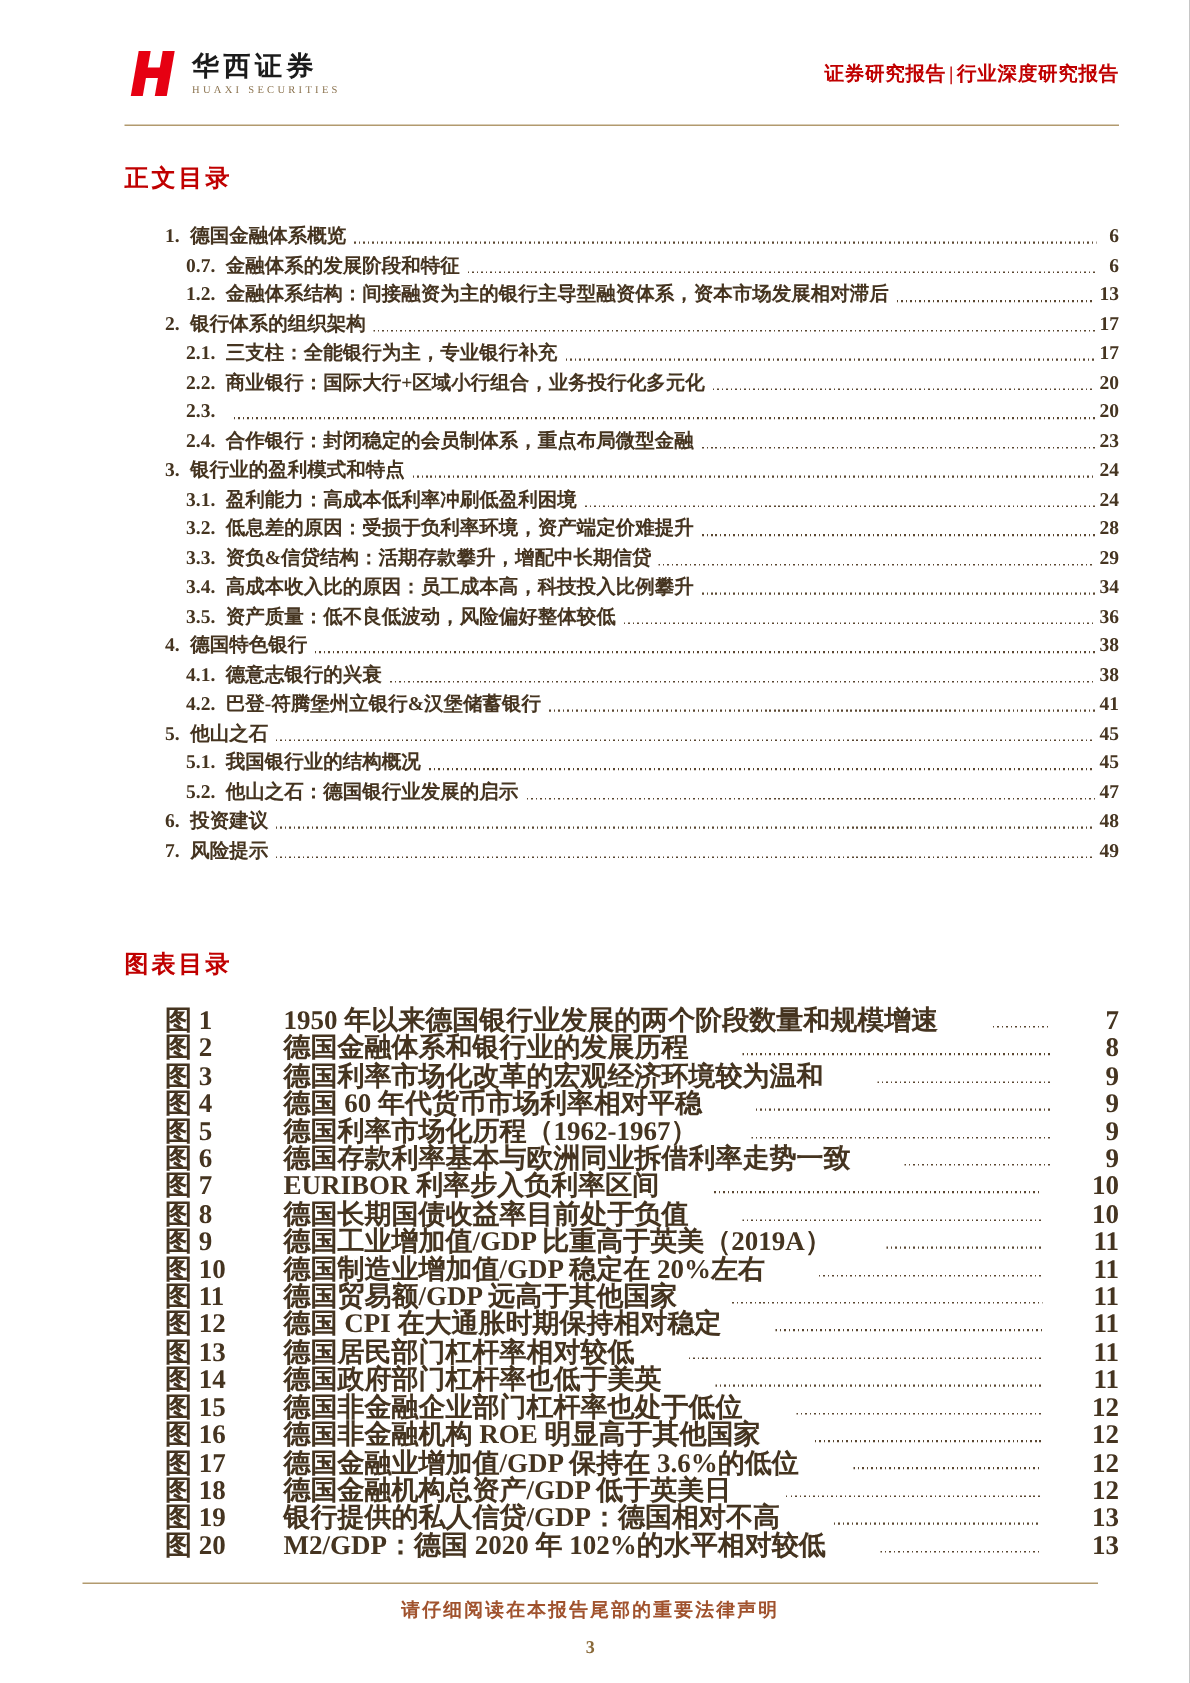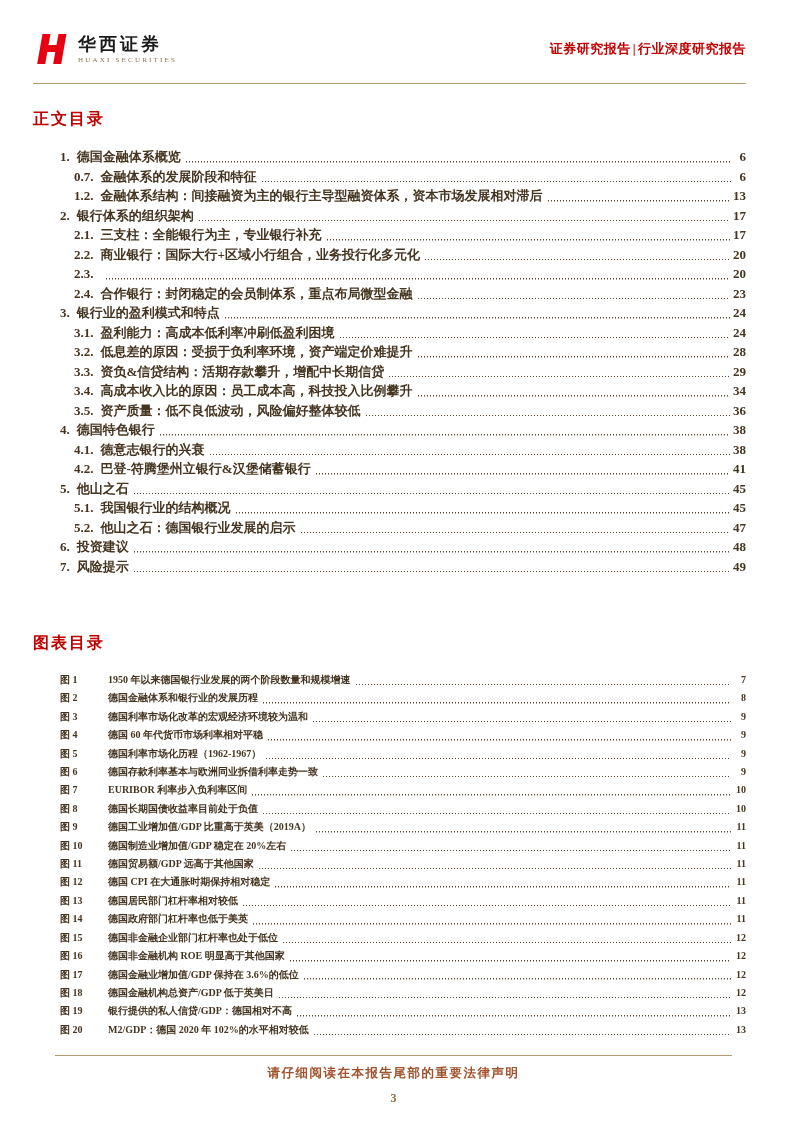--- a/index.html
+++ b/index.html
@@ -5,21 +5,21 @@
   * { margin: 0; padding: 0; box-sizing: border-box; }
   html, body { background: #9a9a9a; }
   body { font-family: "Liberation Serif", "DejaVu Serif", serif; }
 
   .page {
     position: relative;
     width: 793px;
     height: 1122px;
     margin: 0 auto;
     background: #ffffff;
-    padding: 26px 47px 0 33px;
+    padding: 26px 47px 0 83px;
     overflow: hidden;
     --accent-red: #c00000;
     --logo-red: #e60012;
     --toc-text: #453420;
     --rule-color: #b29a6e;
     --footer-text: #a0522d;
     --page-num-color: #8a6a3a;
   }
 
   
@@ -43,21 +43,21 @@
     letter-spacing: 2px;
     margin-top: 25px;
     margin-bottom: 17px;
   }
   .figures-title { margin-top: 57px; }
 
   
   .toc-list { color: var(--toc-text, #453420); }
   .row { display: flex; align-items: baseline; font-weight: 700; }
   .main-toc .row { font-size: 13px; line-height: 19.5px; }
-  .figure-toc .row { font-size: 10px; line-height: 18.4px; }
+  .figure-toc .row { font-size: 18px; line-height: 18.4px; gap: 31px; }
   .row.level-1 { padding-left: 27px; }
   .row.level-2 { padding-left: 41px; }
   .figure-toc .row { padding-left: 27px; }
   .num { white-space: nowrap; margin-right: 7px; }
   .figure-toc .num { width: 44px; margin-right: 4px; }
   .title { white-space: nowrap; }
   .leader {
     flex: 1;
     align-self: flex-end;
     height: 2px;

